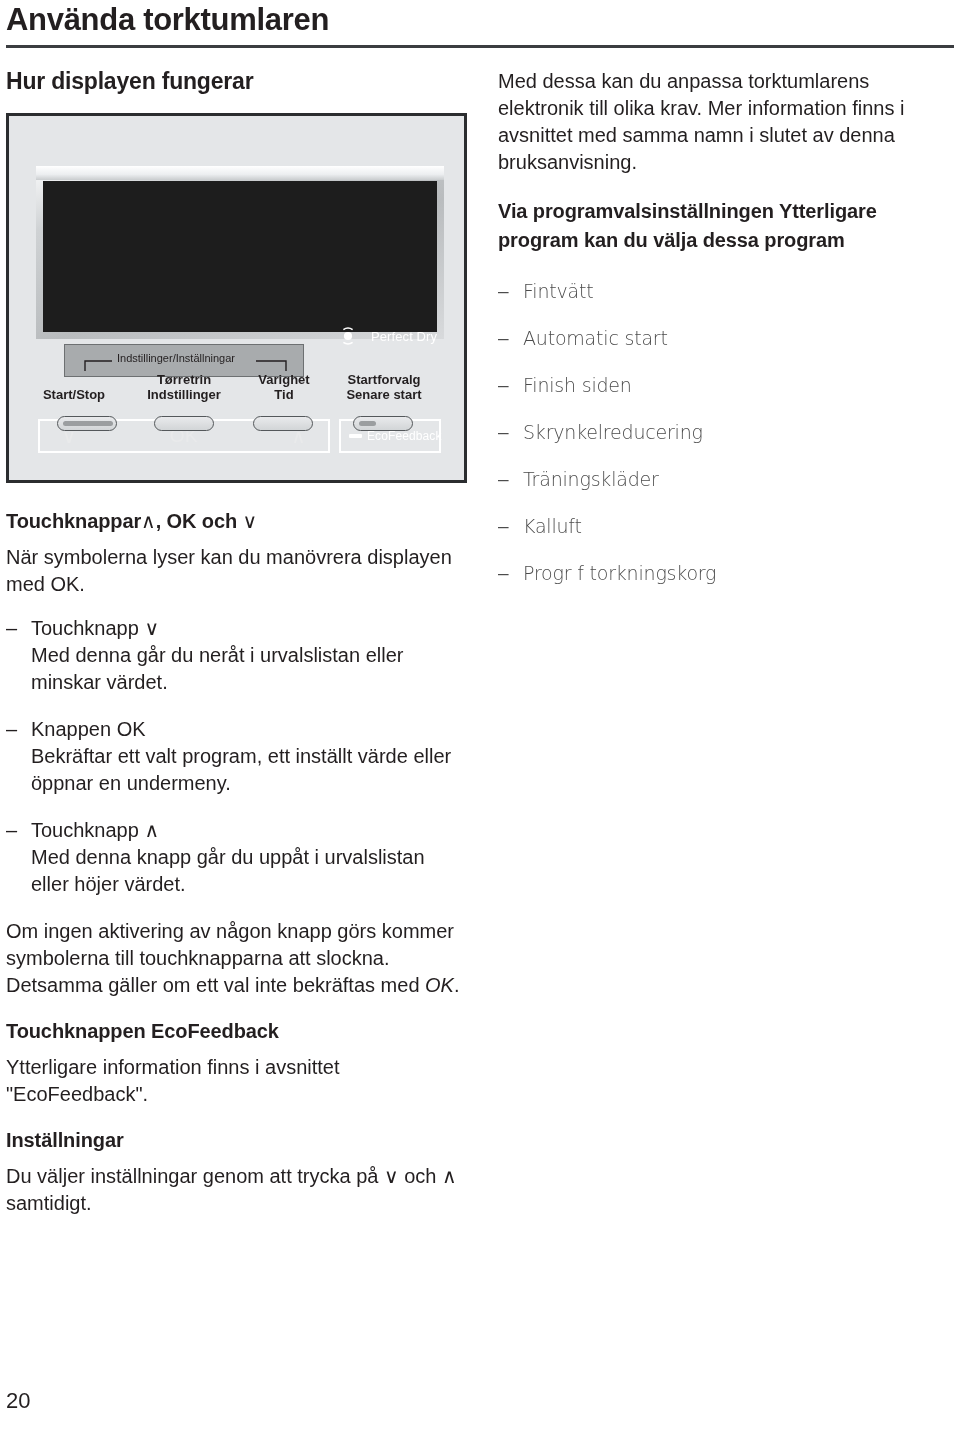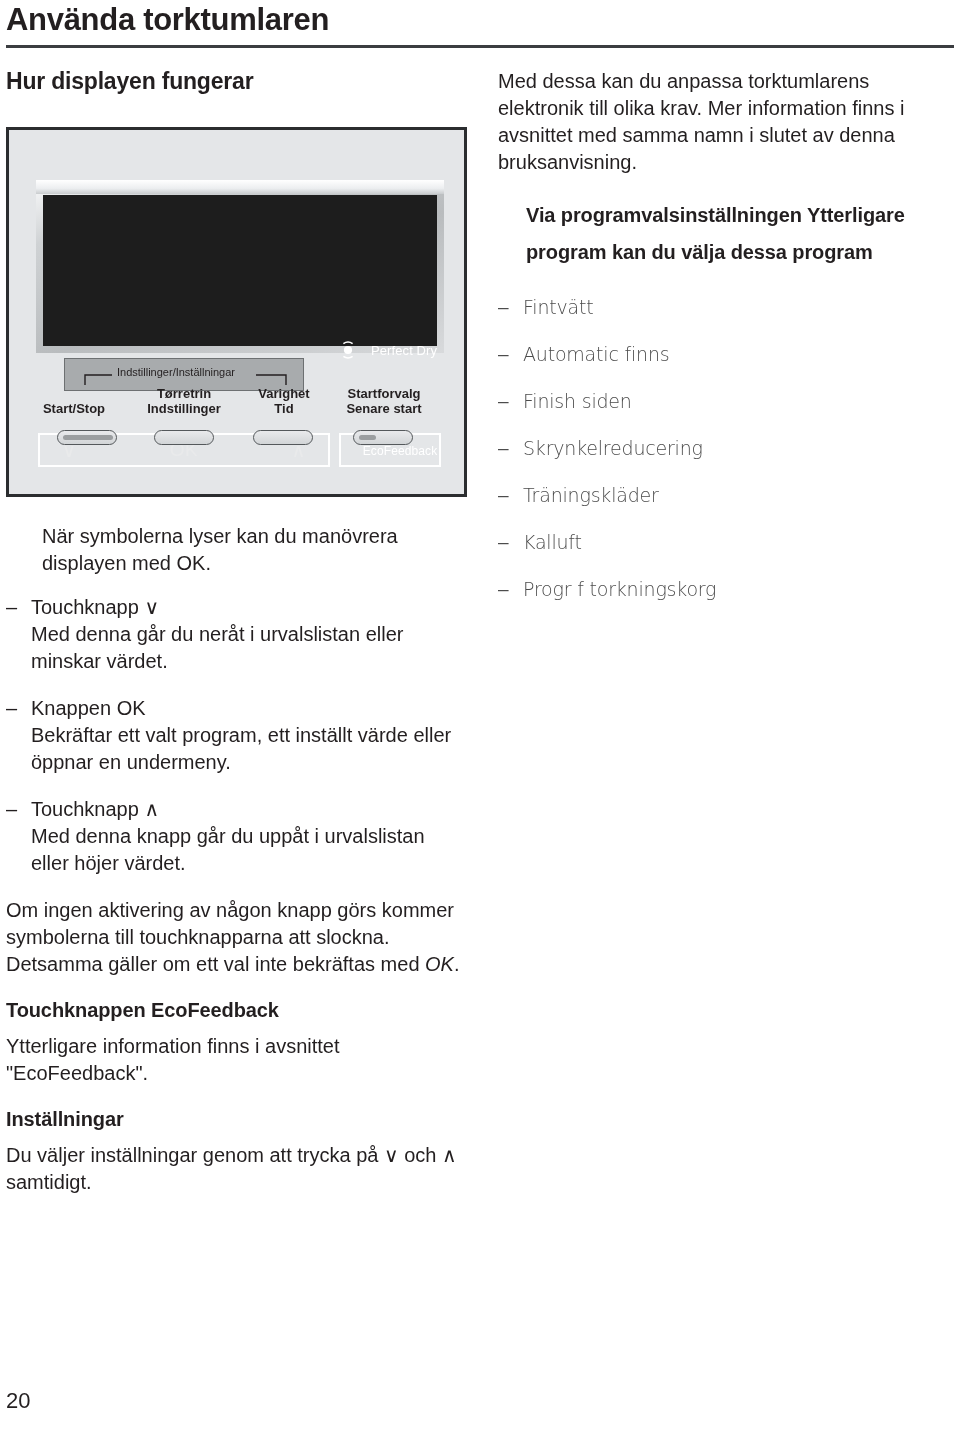--- a/index.html
+++ b/index.html
@@ -44,21 +44,21 @@
     position: absolute;
     left: 498px;
     top: 68px;
     width: 456px;
   }
 
   .h2 {
     font-size: 23px;
     font-weight: bold;
     color: #231f20;
-    margin: 0 0 32px 0;
+    margin: 0 0 18px 0;
     letter-spacing: -0.2px;
   }
 
   
   .illustration {
     position: relative;
     width: 461px;
     height: 370px;
     background: #e4e6e8;
     border: 3px solid #2b2d2f;
@@ -134,22 +134,21 @@
   .eco-btn {
     position: absolute;
     left: 330px;
     top: 303px;
     width: 102px;
     height: 34px;
     border: 2px solid #ffffff;
     display: flex;
     align-items: center;
     gap: 5px;
-    padding-left: 20px;
-    flex-direction: column;
+    padding-left: 8px;
   }
   .eco-dash {
     width: 13px; height: 4px; background: #ffffff; border-radius: 1px;
     flex: 0 0 auto;
   }
   .eco-label { font-size: 12px; }
 
   
   .bracket {
     position: absolute;
@@ -208,21 +207,21 @@
     margin: 0 0 11px 0;
     letter-spacing: -0.1px;
   }
   .b-head .reg { font-weight: 400; }
   .para {
     font-size: 20px;
     line-height: 27px;
     color: #231f20;
     margin: 0 0 21px 0;
   }
-  .para.tight { margin-bottom: 17px; margin-left: 36px; }
+  .para.tight { margin-bottom: 17px; }
   .para .ital { font-style: italic; }
 
   .dash-item {
     display: flex;
     font-size: 20px;
     line-height: 27px;
     color: #231f20;
     margin: 0 0 20px 0;
   }
   .dash-item .dash { width: 25px; flex: 0 0 25px; }
@@ -324,20 +323,21 @@
         </div>
       <div class="knob" style="left:145px; top:45px; width:60px;"></div>
       <div class="knob" style="left:244px; top:45px; width:60px;"></div>
       <div class="knob" style="left:344px; top:45px; width:60px;">
           <i style="left:5px; width:17px;"></i>
         </div>
     </div>
 
   </div>
 
+  <div class="b-head"><span>Touchknappar</span><span class="reg">∧</span><span>, OK och </span><span class="reg">∨</span></div>
 
   <div class="para tight">När symbolerna lyser kan du manövrera displayen med OK.</div>
 
   <div class="dash-item">
     <span class="dash">–</span>
     <span class="dtxt">
       <span>Touchknapp ∨</span><br>
       <span>Med denna går du neråt i urvalslistan eller minskar värdet.</span>
     </span>
   </div>
@@ -365,29 +365,29 @@
 
   <div class="b-head">Inställningar</div>
   <div class="para"><span>Du väljer inställningar genom att trycka på </span><span>∨</span><span> och </span><span>∧</span><span> samtidigt.</span></div>
 
 </div>
 
 <div class="col-right">
 
   <div class="para">Med dessa kan du anpassa torktumlarens elektronik till olika krav. Mer information finns i avsnittet med samma namn i slutet av denna bruksanvisning.</div>
 
-  <div class="b-head" style="line-height:37px; margin-bottom:24px;margin-left:28px;">Via programvalsinställningen Ytterligare program kan du välja dessa program</div>
+  <div class="b-head" style="line-height:29px; margin-bottom:24px;">Via programvalsinställningen Ytterligare program kan du välja dessa program</div>
 
   <div class="prog-item">
     <span class="dash">–</span>
     <span class="ptxt">Fintvätt</span>
   </div>
   <div class="prog-item">
     <span class="dash">–</span>
-    <span class="ptxt">Automatic finns</span>
+    <span class="ptxt">Automatic start</span>
   </div>
   <div class="prog-item">
     <span class="dash">–</span>
     <span class="ptxt">Finish siden</span>
   </div>
   <div class="prog-item">
     <span class="dash">–</span>
     <span class="ptxt">Skrynkelreducering</span>
   </div>
   <div class="prog-item">

